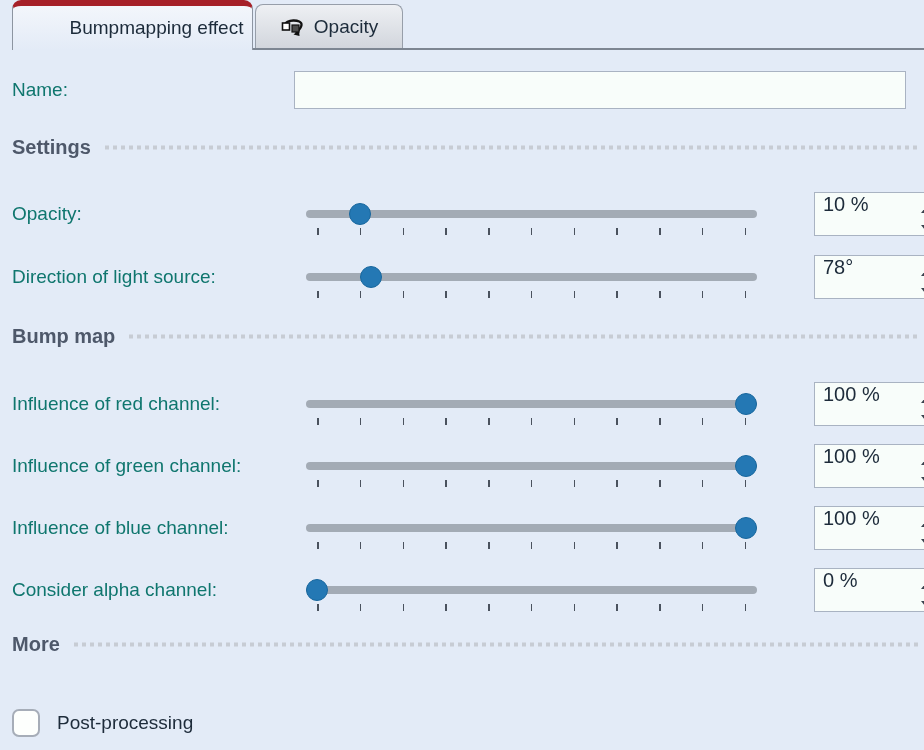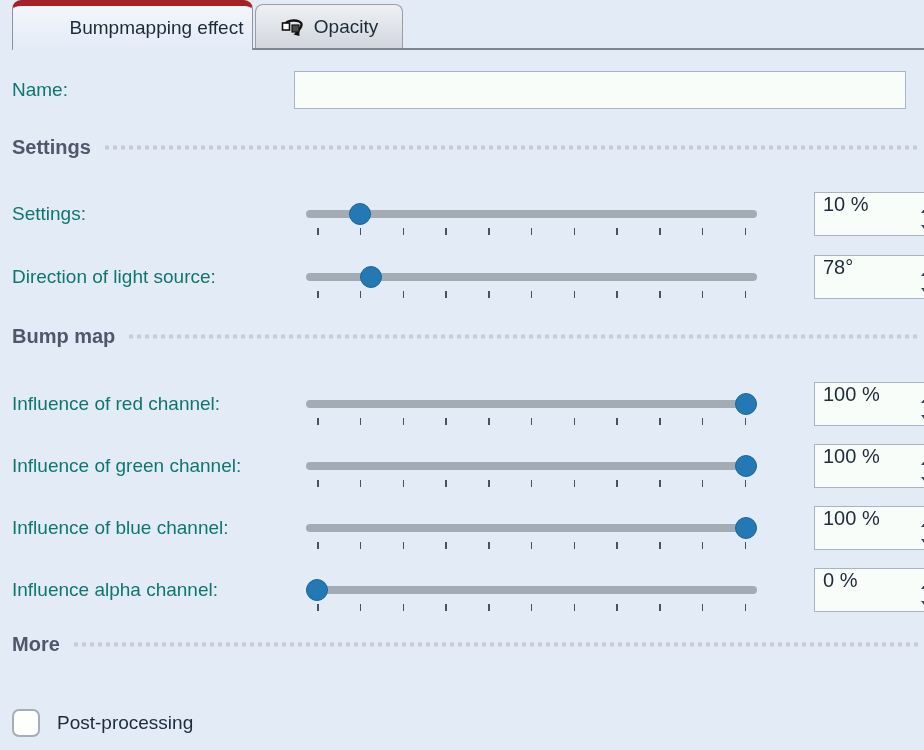--- a/index.html
+++ b/index.html
@@ -164,21 +164,21 @@
   </div>
 
   <div class="lbl" style="top:90px">Name:</div>
   <input class="name-input" type="text" value="" style="">
 
   <div class="section" style="top:147px">
     <span class="title">Settings</span>
     <span class="dots"></span>
   </div>
 
-  <div class="lbl" style="top:214px">Settings:</div>
+  <div class="lbl" style="top:214px">Opacity:</div>
   <div class="slider" style="top:214px">
     <div class="track"></div>
     <div class="rail">
         <div class="handle" style="left: 10%;"></div>
       </div>
     <div class="ticks">
         <i></i>
         <i></i>
         <i></i>
         <i></i>
@@ -309,21 +309,21 @@
       </div>
   </div>
   <div class="spin" style="top:528px">
     <span class="val">100 %</span>
     <span class="btns">
       <span class="up"></span>
       <span class="dn"></span>
     </span>
   </div>
 
-  <div class="lbl" style="top:590px">Influence alpha channel:</div>
+  <div class="lbl" style="top:590px">Consider alpha channel:</div>
   <div class="slider" style="top:590px">
     <div class="track"></div>
     <div class="rail">
         <div class="handle" style="left: 0%;"></div>
       </div>
     <div class="ticks">
         <i></i>
         <i></i>
         <i></i>
         <i></i>

